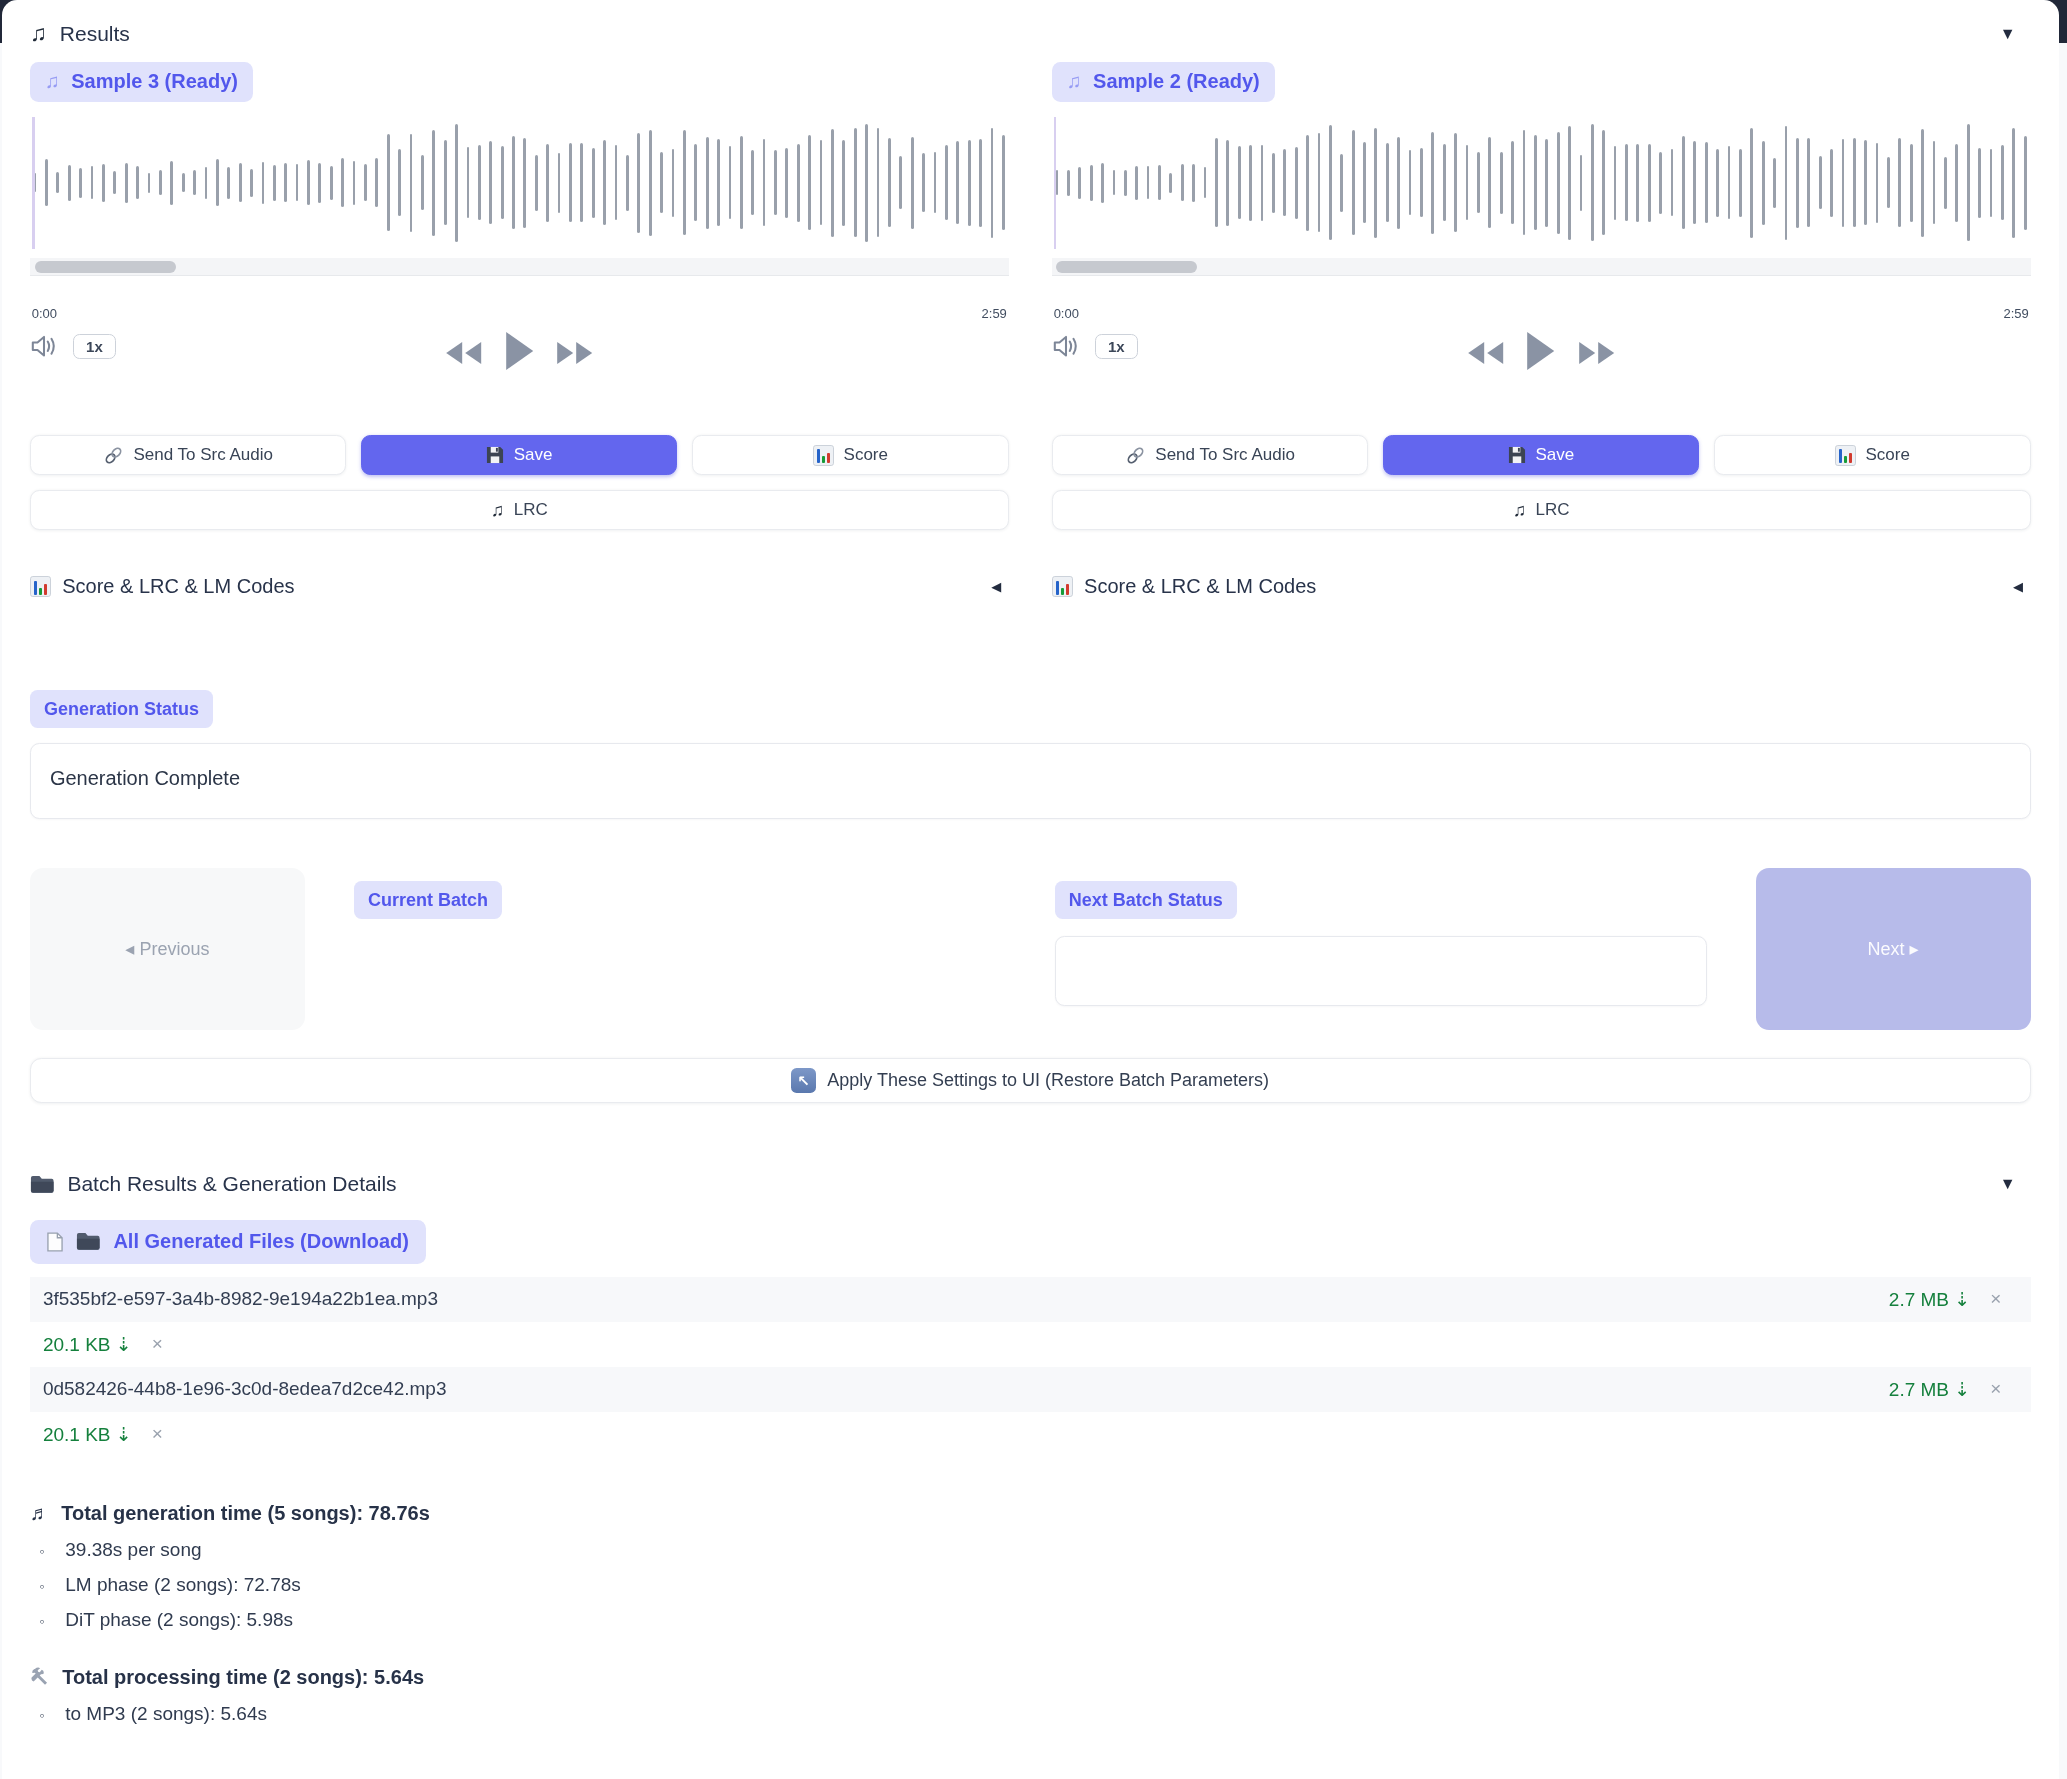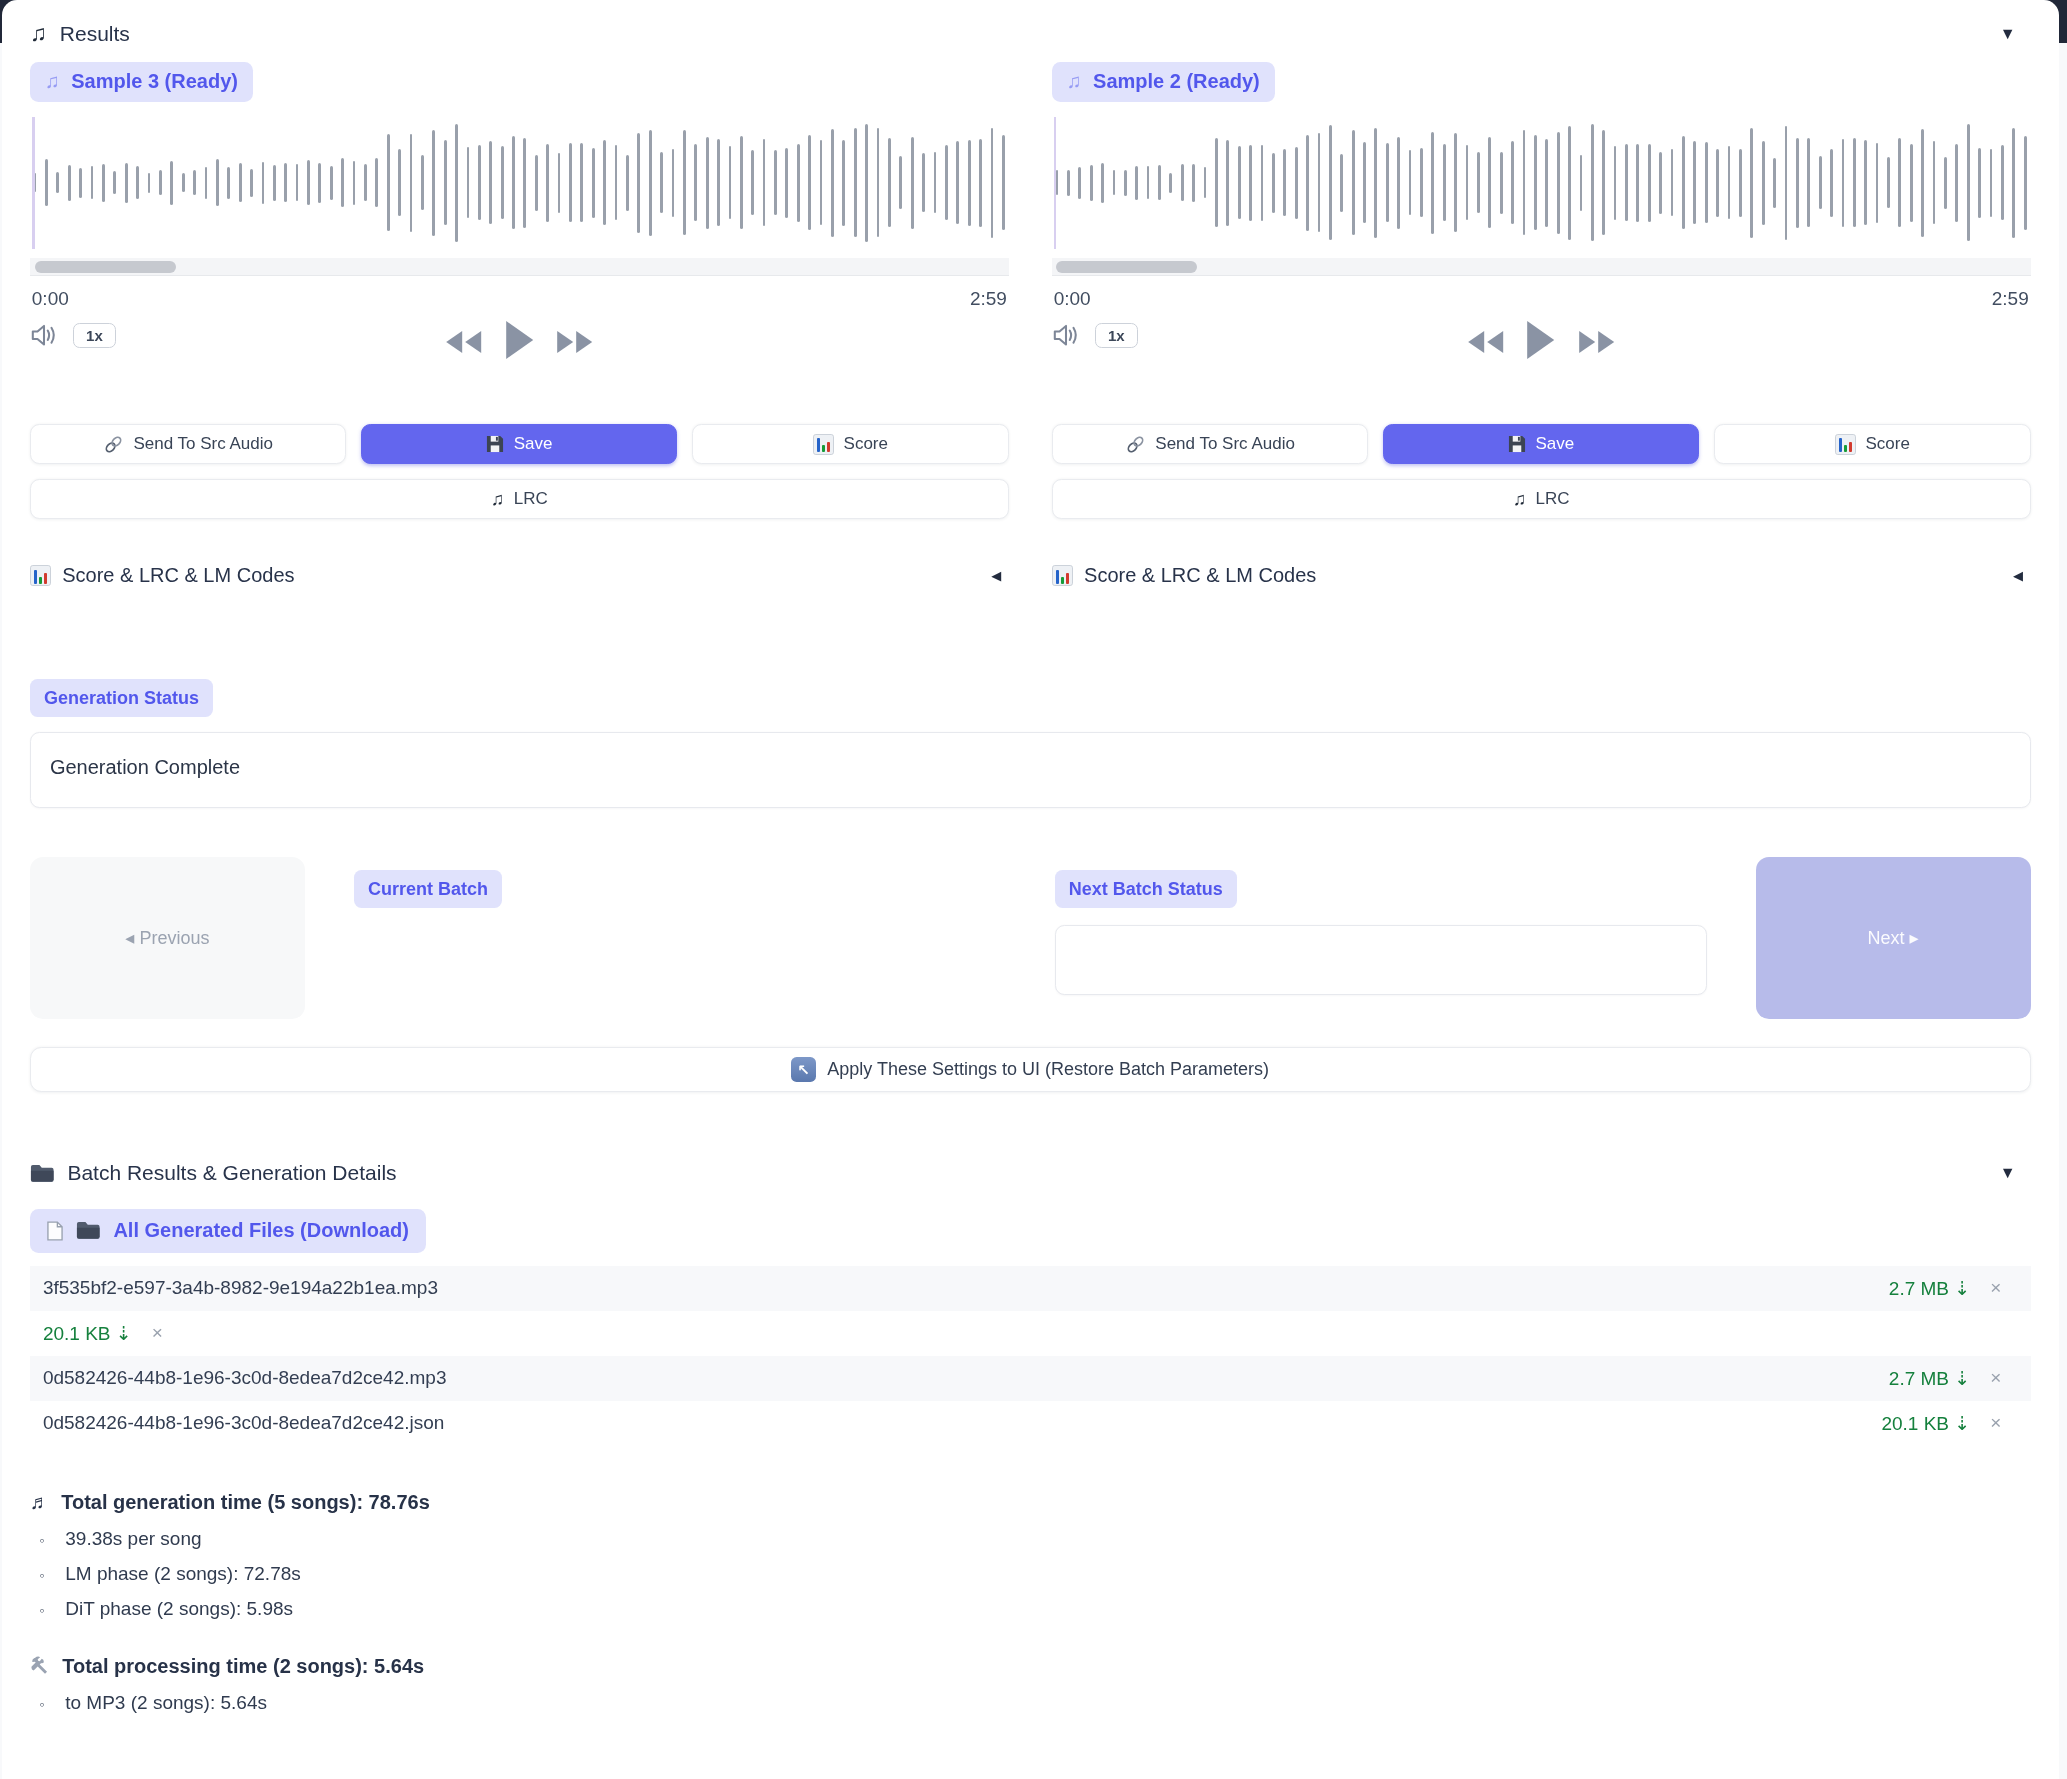--- a/index.html
+++ b/index.html
@@ -26,22 +26,22 @@
   .waveform { position:relative; height:132px; display:flex; align-items:center;
               justify-content:space-between; padding:0 3.8px; }
   .wcursor { position:absolute; left:1.9px; top:0; bottom:0; width:2.8px; background:#d8cff0; }
   .wbar { flex:none; width:2.8px; border-radius:1.9px; background:#99a0ab; }
 
   .minimap { margin-top:9.4px; height:18px; background:#f4f5f7; border-bottom:0.9px solid #e7e9ec;
              position:relative; }
   .mini-thumb { position:absolute; left:4.7px; top:2.8px; width:141px; height:12.2px;
                 background:#c6c9cf; border-radius:6.6px; cursor:pointer; }
 
-  .time-row { display:flex; justify-content:space-between; margin-top:12px; padding:0 1.9px;
-              font-size:19px; color:#414d60; }
+  .time-row { display:flex; justify-content:space-between; margin-top:30px; padding:0 1.9px;
+              font-size:13px; color:#414d60; }
 
   .controls { position:relative; height:49px; margin-top:7.5px; }
   .ctrl-left { position:absolute; left:0; top:5.6px; display:flex; align-items:center; gap:15px; }
   .speed-btn { border:0.9px solid #cdd2da; border-radius:6.6px; padding:2.8px 12.2px; font-size:15px;
                font-weight:bold; color:#3c4759; background:#fff; cursor:pointer; }
   .transport { position:absolute; left:50%; top:3.8px; transform:translateX(-50%);
                display:flex; align-items:center; gap:24.5px; }
   .tri { width:0; height:0; display:inline-block; }
   .tri-l { border-top:11.3px solid transparent; border-bottom:11.3px solid transparent;
            border-right:16px solid #8a93a4; }
@@ -535,21 +535,20 @@
       <div class="file-row">
         <span class="file-size"><span>20.1 KB</span> <span>⇣</span></span>
         <span class="file-del">×</span>
       </div>
       <div class="file-row alt">
         <span class="file-name">0d582426-44b8-1e96-3c0d-8edea7d2ce42.mp3</span>
         <span class="file-size"><span>2.7 MB</span> <span>⇣</span></span>
         <span class="file-del">×</span>
       </div>
       <div class="file-row">
-        <span class="file-name">0d582426-44b8-1e96-3c0d-8edea7d2ce42.json</span>
         <span class="file-size"><span>20.1 KB</span> <span>⇣</span></span>
         <span class="file-del">×</span>
       </div>
     </div>
 
     <div class="stats">
       <div class="stat-head">
         <span>♬</span>
         <span>Total generation time (5 songs): 78.76s</span>
       </div>

